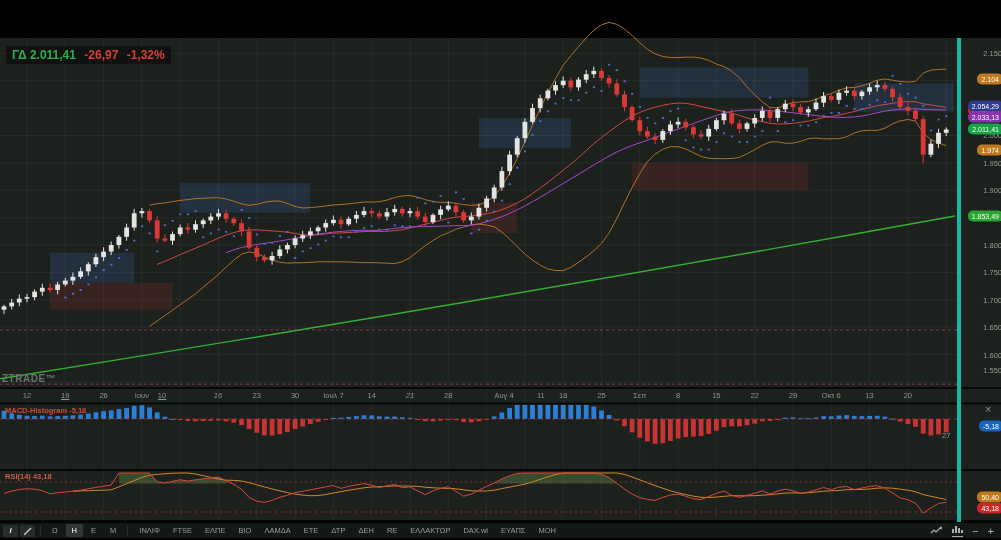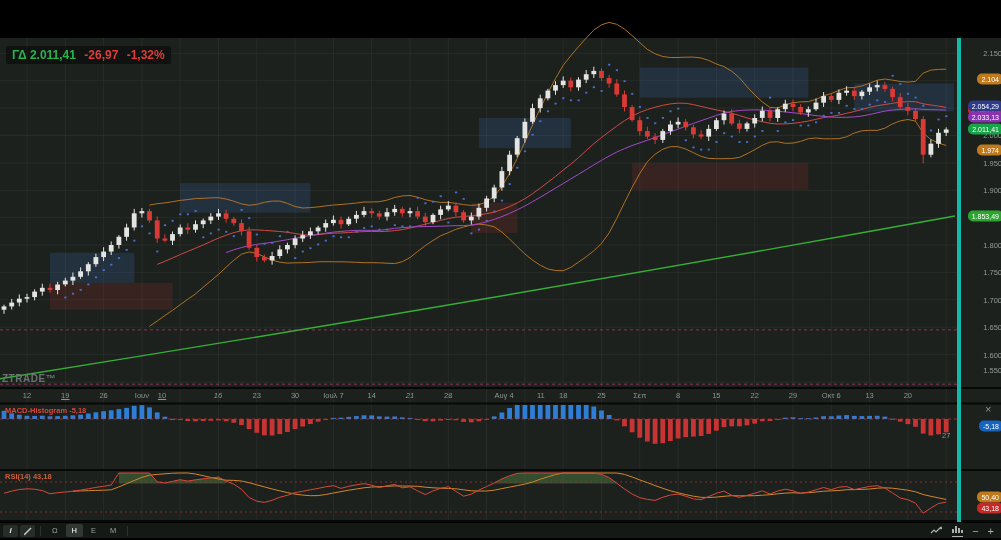--- a/index.html
+++ b/index.html
@@ -697,20 +697,35 @@
         </svg>
     </div>
     <div class="tb-sep"></div>
     <div id="tf-group" style="display:flex;gap:2px;">
         <div class="tb-tab">Ω</div>
         <div class="tb-tab active">Η</div>
         <div class="tb-tab">Ε</div>
         <div class="tb-tab">Μ</div>
       </div>
     <div class="tb-sep"></div>
+    <div id="ticker-group" style="display:flex;gap:1px;">
+        <div class="tb-tab">ΙΝΛΙΦ</div>
+        <div class="tb-tab">FTSE</div>
+        <div class="tb-tab">ΕΛΠΕ</div>
+        <div class="tb-tab">ΒΙΟ</div>
+        <div class="tb-tab">ΛΑΜΔΑ</div>
+        <div class="tb-tab">ΕΤΕ</div>
+        <div class="tb-tab">ΔΤΡ</div>
+        <div class="tb-tab">ΔΕΗ</div>
+        <div class="tb-tab">RE</div>
+        <div class="tb-tab">ΕΛΛΑΚΤΩΡ</div>
+        <div class="tb-tab">DAX.wi</div>
+        <div class="tb-tab">ΕΥΑΠΣ</div>
+        <div class="tb-tab">ΜΟΗ</div>
+      </div>
     <div id="tb-right">
       <span>
         <svg width="13" height="10" viewBox="0 0 13 10">
             <path d="M1 8 L4 5 L6 7 L11 2" stroke="#aab2ad" stroke-width="1.2" fill="none"></path>
             <path d="M11.8 1.2 l0.2 3 -3 -0.2z" fill="#aab2ad" transform="rotate(0)"></path>
           </svg>
       </span>
       <span class="hist-icon">
         <svg width="11" height="8" viewBox="0 0 11 8">
             <rect x="0" y="4" width="2" height="4" fill="#aab2ad"></rect>

